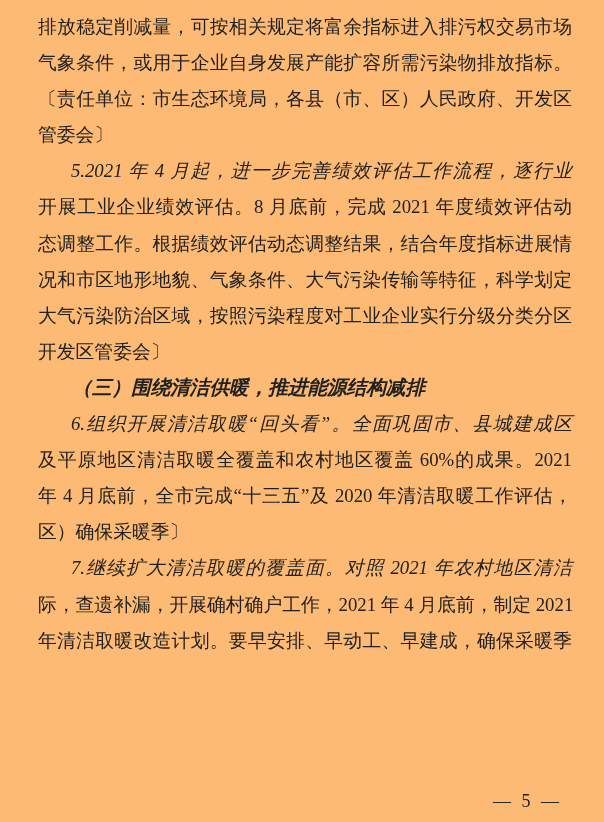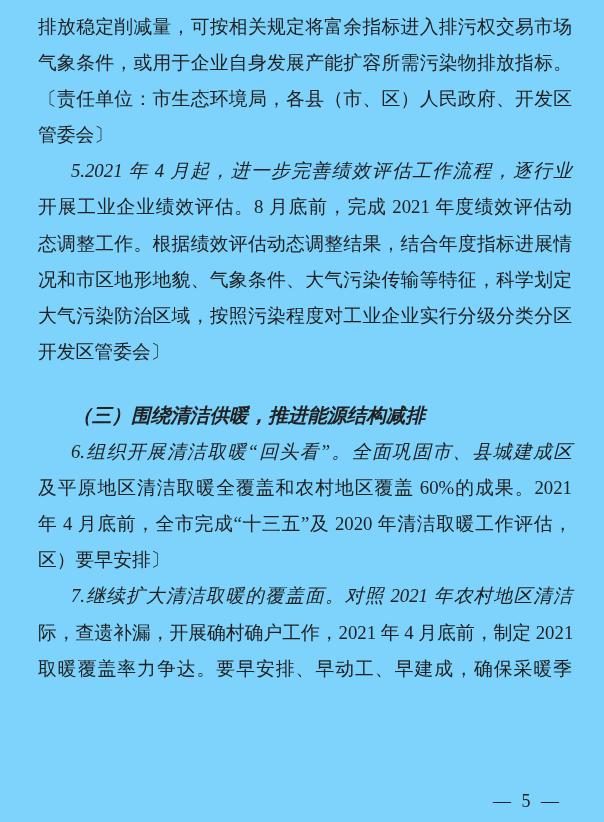--- a/index.html
+++ b/index.html
@@ -4,21 +4,21 @@
 <style>
   html, body {
     margin: 0;
     padding: 0;
     background: #e8e8e8;
   }
   .page {
     position: relative;
     width: 604px;
     height: 822px;
-    background: #7dd3fc;
+    background: #fdba74;
     overflow: hidden;
     font-family: "Liberation Serif", "DejaVu Serif", serif;
   }
   .textcol {
     position: absolute;
     left: 38px;
     top: 9px;
     width: 534px;
   }
   .line {
@@ -34,21 +34,20 @@
   .line.fill {
     text-align-last: justify;
   }
   .line.indent {
     text-indent: 1.75em;
     font-style: italic;
   }
   .line.bold {
     font-weight: bold;
     font-size: 19.6px;
-    margin-top: 28px;
   }
   .pagenum {
     position: absolute;
     top: 791px;
     right: 42px;
     font-size: 18px;
     letter-spacing: 3px;
     color: #212121;
     font-family: "Liberation Serif", "DejaVu Serif", serif;
   }
@@ -65,19 +64,19 @@
       <div class="line fill indent">5.2021 年 4 月起，进一步完善绩效评估工作流程，逐行业</div>
       <div class="line fill">开展工业企业绩效评估。8 月底前，完成 2021 年度绩效评估动</div>
       <div class="line fill">态调整工作。根据绩效评估动态调整结果，结合年度指标进展情</div>
       <div class="line fill">况和市区地形地貌、气象条件、大气污染传输等特征，科学划定</div>
       <div class="line fill">大气污染防治区域，按照污染程度对工业企业实行分级分类分区</div>
       <div class="line">开发区管委会〕</div>
       <div class="line indent bold">（三）围绕清洁供暖，推进能源结构减排</div>
       <div class="line fill indent">6.组织开展清洁取暖“回头看”。全面巩固市、县城建成区</div>
       <div class="line fill">及平原地区清洁取暖全覆盖和农村地区覆盖 60%的成果。2021</div>
       <div class="line fill">年 4 月底前，全市完成“十三五”及 2020 年清洁取暖工作评估，</div>
-      <div class="line">区）要早安排〕</div>
+      <div class="line">区）确保采暖季〕</div>
       <div class="line fill indent">7.继续扩大清洁取暖的覆盖面。对照 2021 年农村地区清洁</div>
       <div class="line fill">际，查遗补漏，开展确村确户工作，2021 年 4 月底前，制定 2021</div>
-      <div class="line fill">取暖覆盖率力争达。要早安排、早动工、早建成，确保采暖季</div>
+      <div class="line fill">年清洁取暖改造计划。要早安排、早动工、早建成，确保采暖季</div>
     </div>
   <div class="pagenum">— 5 —</div>
 </div>
 
 </body></html>

